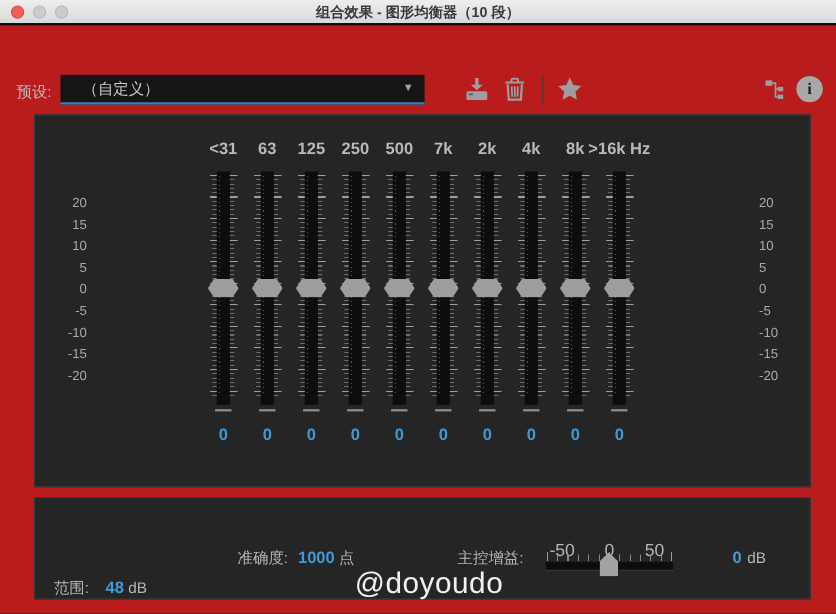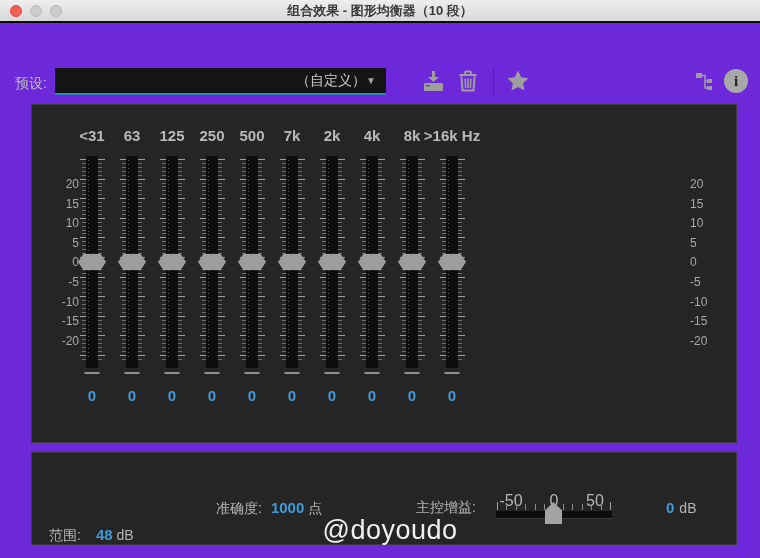--- a/index.html
+++ b/index.html
@@ -1,42 +1,42 @@
 <!DOCTYPE html>
 <html><head>
 <meta charset="utf-8">
 <style>
   * { margin:0; padding:0; box-sizing:border-box; }
   body { width:760px; height:558px; background:#111; font-family:"Liberation Sans", sans-serif; }
-  .window { position:relative; width:760px; height:558px; background:#6d28d9; overflow:hidden; }
+  .window { position:relative; width:760px; height:558px; background:#b91c1c; overflow:hidden; }
 
   
   .titlebar { position:relative; height:23px; background:linear-gradient(#eeeeee,#d9d9d9); border-bottom:2px solid #0b0b0b; }
   .lights { position:absolute; left:10px; top:5px; display:flex; gap:8px; }
   .light { width:12px; height:12px; border-radius:50%; display:inline-block; }
   .light.red { background:#f25e57; border:1px solid #dd4b43; }
   .light.gray { background:#cccccc; border:1px solid #b9b9b9; }
   .title { text-align:center; font-size:13px; line-height:21px; color:#3a3a3a; font-weight:bold; }
 
   
   .toolbar { position:absolute; left:0; top:25px; width:760px; height:70px;padding-left:35px; }
   .preset-label { position:absolute; left:15px; top:50px; font-size:14px; color:#bdbdbd; }
   .preset-select { position:absolute; left:55px; top:43px; width:331px; height:27px; background:#151515;
                    border-bottom:2px solid #2d85c5; display:flex; align-items:center; cursor:pointer; }
-  .preset-select .val { flex:1; padding-left:20px; font-size:14px; color:#cacaca;text-align:right; }
+  .preset-select .val { flex:1; padding-left:20px; font-size:14px; color:#cacaca; }
   .dd-arrow { padding-right:10px; font-size:10px; color:#a2a2a2; }
   .tb-icon { position:absolute; top:42px; width:30px; height:30px; display:flex; align-items:center; justify-content:center; cursor:pointer; background:none; border:none; }
   .tb-sep { position:absolute; left:493px; top:43px; width:1px; height:27px; background:#3d3d3d; }
   .info-btn { position:absolute; left:724px; top:44px; width:24px; height:24px; border-radius:50%; background:#a8a8a8;
               color:#202020; font-size:15px; font-weight:bold; font-family:"Liberation Serif", serif;
               display:flex; align-items:center; justify-content:center; border:none; cursor:pointer; }
 
   
   .eq-panel { position:absolute; left:31px; top:104px; width:706px; height:339px; background:#252525; border:1px solid #3a3a3a; }
-  .bands-row { position:absolute; left:40px; right:42px; top:0; display:flex; justify-content:flex-start; }
+  .bands-row { position:absolute; left:40px; right:42px; top:0; display:flex; justify-content:center; }
   .band { width:40px; display:flex; flex-direction:column; align-items:center; }
   .freq { height:20px; margin-top:22px; margin-bottom:9px; font-size:15px; font-weight:bold; color:#b9b9b9; white-space:nowrap; }
   .slider { position:relative; width:28px; height:212px; cursor:pointer; }
   .track { position:absolute; left:50%; top:0; bottom:0; width:12px; transform:translateX(-50%); background:#0d0d0d; }
   .track-dots { position:absolute; left:50%; margin-left:-4px; top:4px; bottom:8px; width:1px;
                 background:repeating-linear-gradient(to bottom,#555 0 1px,transparent 1px 3.92px); }
   .ticks { position:absolute; top:3px; bottom:8px; }
   .t-l  { right:50%; margin-right:6px; width:4px; background:repeating-linear-gradient(to bottom,#6e6e6e 0 1px,transparent 1px 3.92px); }
   .t-lm { right:50%; margin-right:6px; width:6px; background:repeating-linear-gradient(to bottom,#9f9f9f 0 1px,transparent 1px 19.6px); }
   .t-r  { left:50%; margin-left:6px; width:4px; background:repeating-linear-gradient(to bottom,#6e6e6e 0 1px,transparent 1px 3.92px); }

